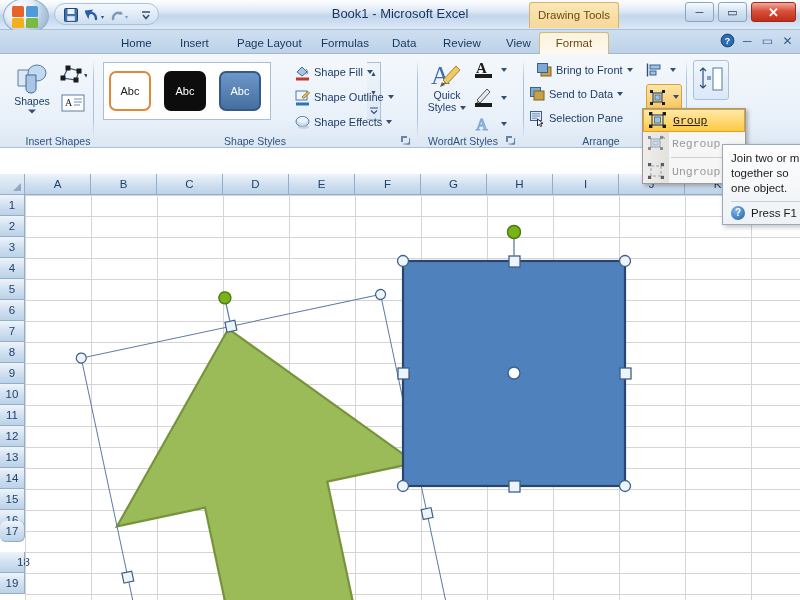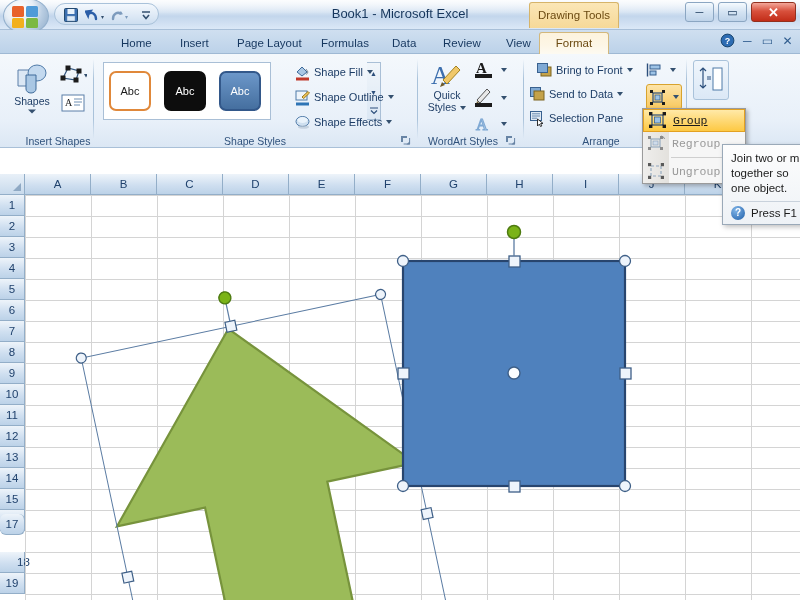--- a/index.html
+++ b/index.html
@@ -544,21 +544,21 @@
         <div class="rowhdr" style="top: 147px;">7</div>
         <div class="rowhdr" style="top: 168px;">8</div>
         <div class="rowhdr" style="top: 189px;">9</div>
         <div class="rowhdr" style="top: 210px;">10</div>
         <div class="rowhdr" style="top: 231px;">11</div>
         <div class="rowhdr" style="top: 252px;">12</div>
         <div class="rowhdr" style="top: 273px;">13</div>
         <div class="rowhdr" style="top: 294px;">14</div>
         <div class="rowhdr" style="top: 315px;">15</div>
         <div class="rowhdr" style="top: 336px;">16</div>
-        <div class="rowhdr" style="top: 340px; border-radius: 6px;">17</div>
+        <div class="rowhdr" style="top: 347px; border-radius: 6px;">17</div>
         <div class="rowhdr" style="top: 378px; padding-left: 17px;">18</div>
         <div class="rowhdr" style="top: 399px;">19</div>
       </div>
 
     <div class="gridarea">
       <div id="gridlines">
           <div class="gl" style="left: 0px; top: 0px; width: 1px; height: 405px; background: rgb(212, 212, 212);"></div>
           <div class="gl" style="left: 66px; top: 0px; width: 1px; height: 405px; background: rgb(212, 212, 212);"></div>
           <div class="gl" style="left: 132px; top: 0px; width: 1px; height: 405px; background: rgb(212, 212, 212);"></div>
           <div class="gl" style="left: 198px; top: 0px; width: 1px; height: 405px; background: rgb(212, 212, 212);"></div>

